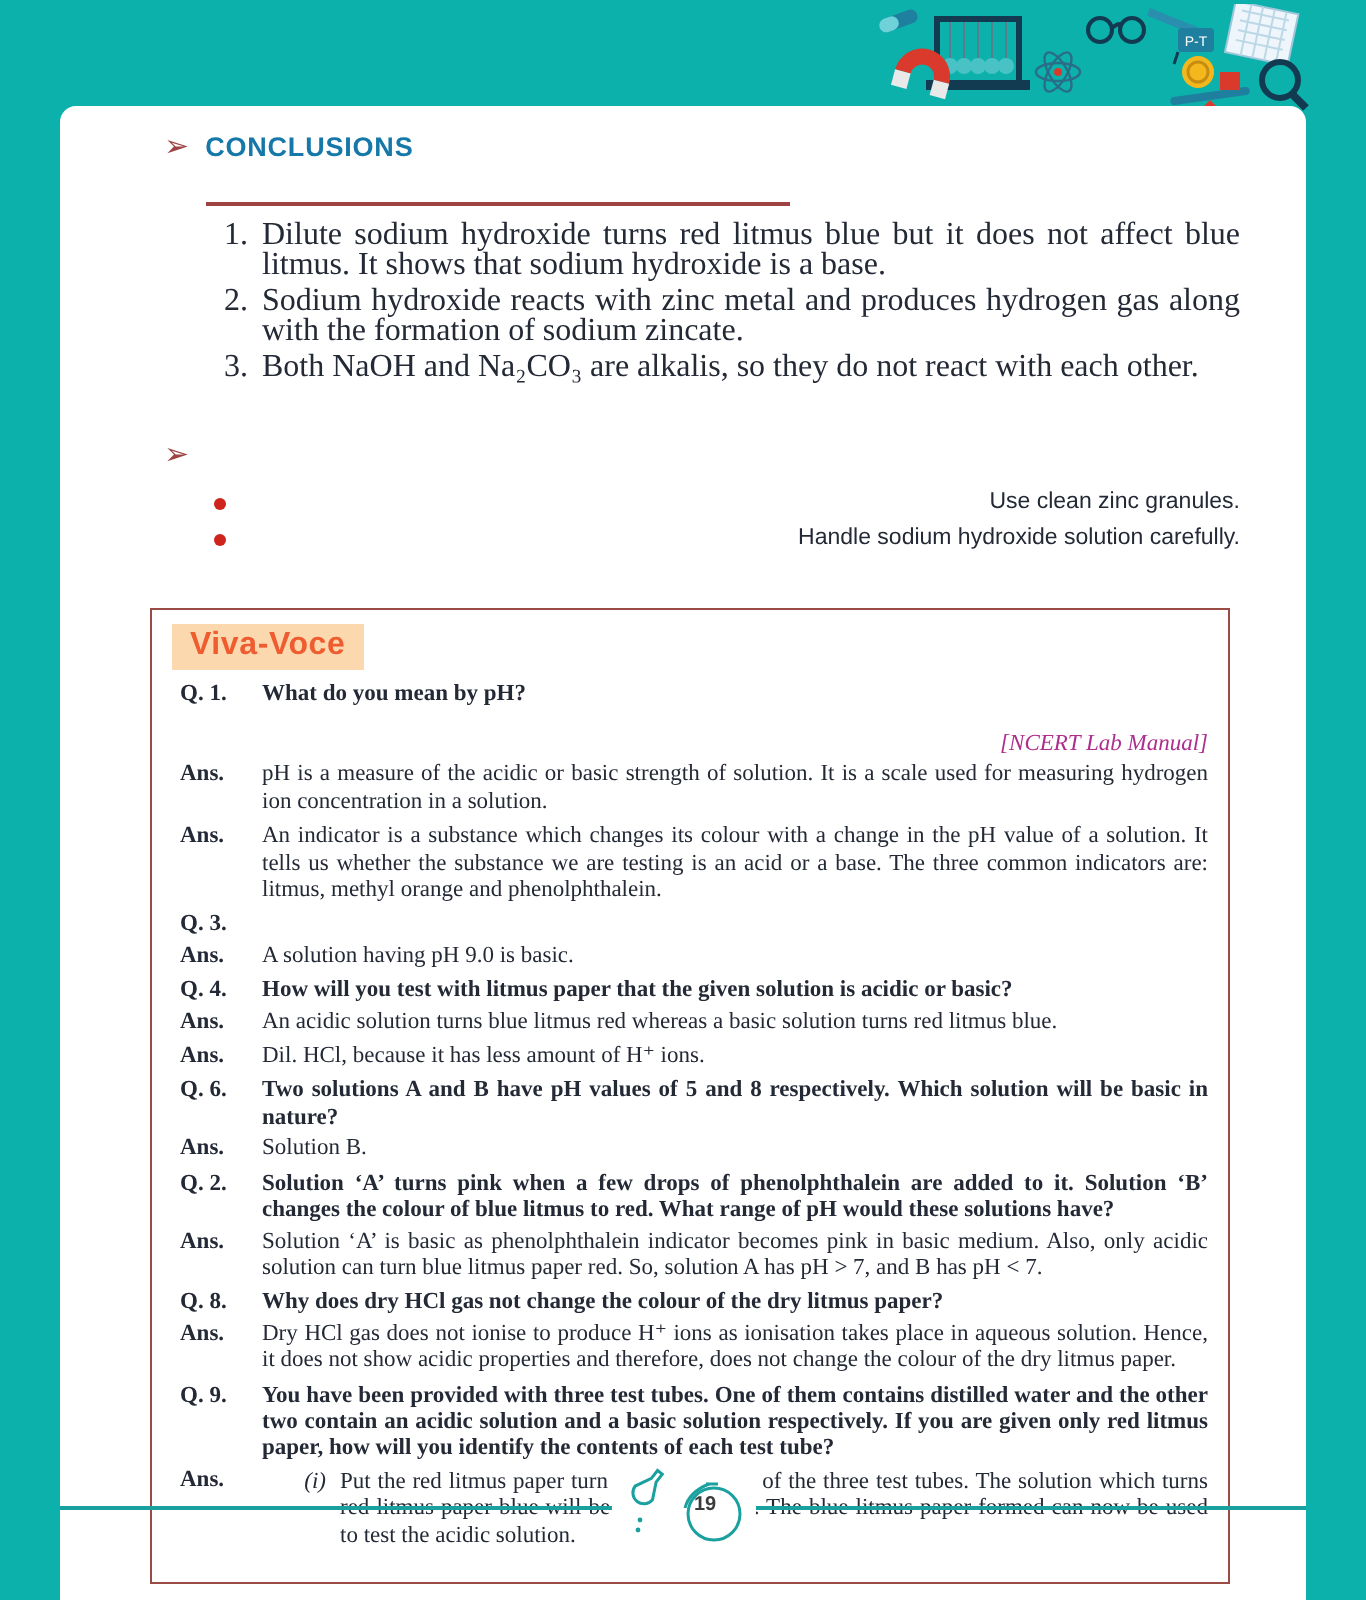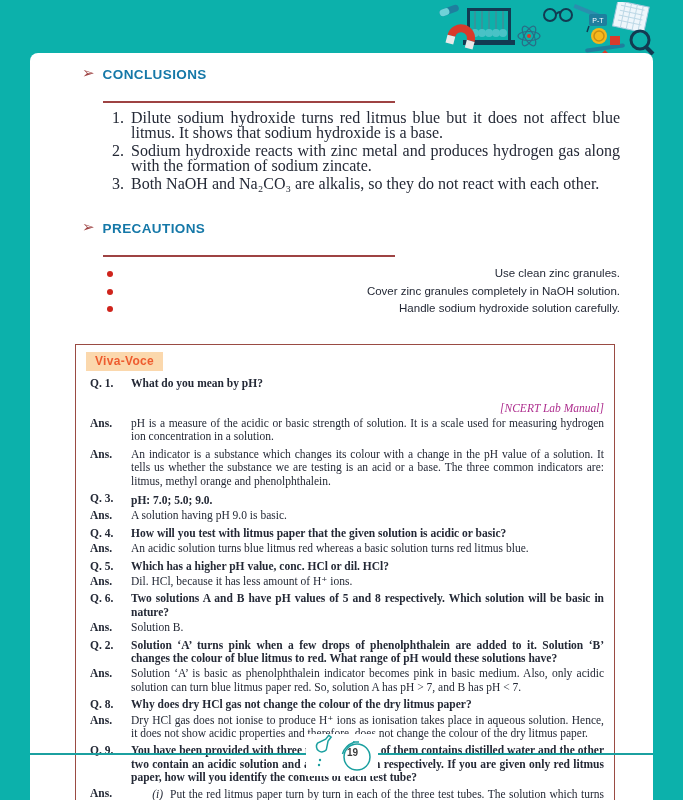--- a/index.html
+++ b/index.html
@@ -37,21 +37,21 @@
     background:var(--red,#cf241c);
   }
   
   .viva-box{
     margin:26px 38px 0 45px;border:1.5px solid var(--boxborder,#9a4b43);
     padding:4px 10px 8px 14px;background:#fff;
   }
   .viva-title{
     display:inline-block;margin:3px 0 6px -4px;padding:2px 9px 3px 9px;
     background:var(--vivabg,#fbd8ad);color:var(--vivaorange,#ee5c2f);
-    font-family:"Liberation Sans","DejaVu Sans",sans-serif;font-weight:bold;font-size:12px;letter-spacing:.3px;
+    font-family:"Liberation Sans","DejaVu Sans",sans-serif;font-weight:bold;font-size:16px;letter-spacing:.3px;
   }
   .qa-list{font-size:11.5px;line-height:13.4px;}
   .qa-item{margin-bottom:4px;}
   .row{display:flex;}
   .col-label{flex:0 0 38px;font-weight:bold;}
   .col-text{flex:1;padding-left:3px;text-align:justify;}
   .q-row{margin-bottom:2px;}
   .q-text{font-weight:bold;}
   .q-sub{margin-top:2px;}
   .ncert-tag{
@@ -165,28 +165,24 @@
 
     <li>Dilute sodium hydroxide turns red litmus blue but it does not affect blue litmus. It shows that sodium hydroxide is a base.</li>
         <li>Sodium hydroxide reacts with zinc metal and produces hydrogen gas along with the formation of sodium zincate.</li>
         <li>Both NaOH and Na₂CO₃ are alkalis, so they do not react with each other.</li>
       </ol>
   </div>
 
   <div class="sec" style="margin-top:16px;">
     <div class="sec-header">
       <span class="arrow-glyph">➢</span>
-      <span class="sec-title-wrap">
-        <span class="sec-title">PRECAUTIONS</span>
-      </span>
     </div>
     <ul class="prec-list">
 
     <li>Use clean zinc granules.</li>
-        <li>Cover zinc granules completely in NaOH solution.</li>
         <li>Handle sodium hydroxide solution carefully.</li>
       </ul>
   </div>
 
   <div class="viva-box">
     <div class="viva-title">Viva-Voce</div>
     <div class="qa-list">
 
         <div class="qa-item">
           <div class="row q-row">
@@ -214,21 +210,20 @@
               
             </div>
           </div>
         </div>
 
         <div class="qa-item">
           <div class="row q-row">
             <span class="col-label">Q. 3.</span>
             <div class="col-text q-text">
               
-              <div class="q-sub">pH: 7.0; 5.0; 9.0.</div>
             </div>
           </div>
           <div class="row a-row">
             <span class="col-label">Ans.</span>
             <div class="col-text">
               <span>A solution having pH 9.0 is basic.</span>
               
             </div>
           </div>
         </div>
@@ -245,28 +240,20 @@
           <div class="row a-row">
             <span class="col-label">Ans.</span>
             <div class="col-text">
               <span>An acidic solution turns blue litmus red whereas a basic solution turns red litmus blue.</span>
               
             </div>
           </div>
         </div>
 
         <div class="qa-item">
-          <div class="row q-row">
-            <span class="col-label">Q. 5.</span>
-            <div class="col-text q-text">
-              
-              <span>Which has a higher pH value, conc. HCl or dil. HCl?</span>
-              
-            </div>
-          </div>
           <div class="row a-row">
             <span class="col-label">Ans.</span>
             <div class="col-text">
               <span>Dil. HCl, because it has less amount of H⁺ ions.</span>
               
             </div>
           </div>
         </div>
 
         <div class="qa-item">

